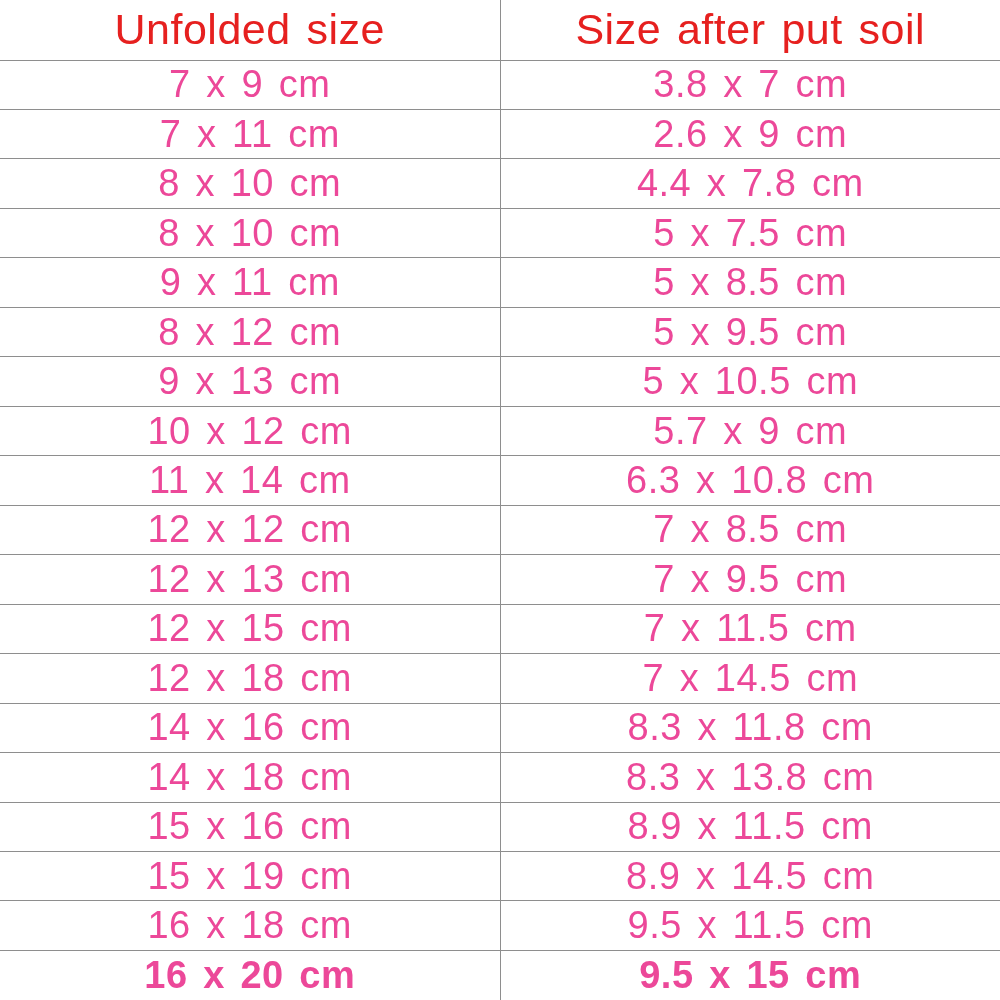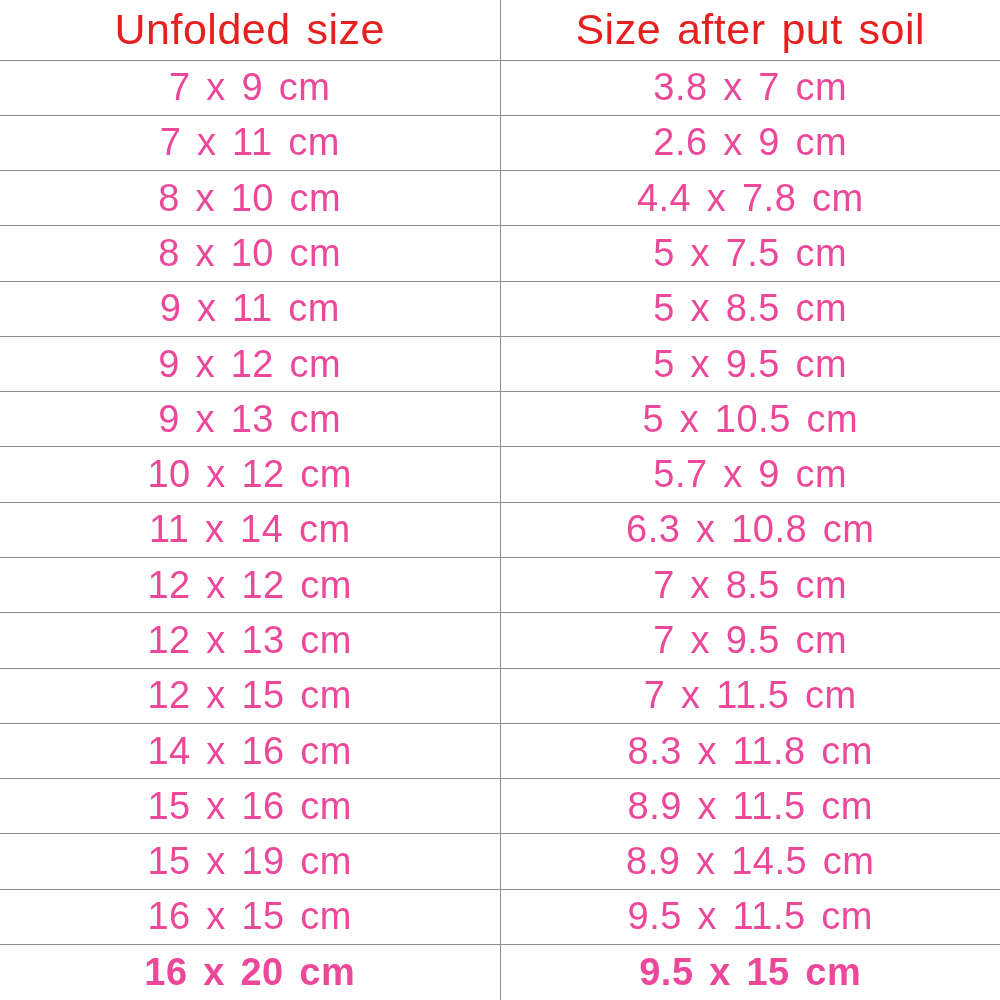--- a/index.html
+++ b/index.html
@@ -78,21 +78,21 @@
       </tr>
       <tr>
         <td>8 x 10 cm</td>
         <td>5 x 7.5 cm</td>
       </tr>
       <tr>
         <td>9 x 11 cm</td>
         <td>5 x 8.5 cm</td>
       </tr>
       <tr>
-        <td>9 x 12 cm</td>
+        <td>8 x 12 cm</td>
         <td>5 x 9.5 cm</td>
       </tr>
       <tr>
         <td>9 x 13 cm</td>
         <td>5 x 10.5 cm</td>
       </tr>
       <tr>
         <td>10 x 12 cm</td>
         <td>5.7 x 9 cm</td>
       </tr>
@@ -106,33 +106,41 @@
       </tr>
       <tr>
         <td>12 x 13 cm</td>
         <td>7 x 9.5 cm</td>
       </tr>
       <tr>
         <td>12 x 15 cm</td>
         <td>7 x 11.5 cm</td>
       </tr>
       <tr>
+        <td>12 x 18 cm</td>
+        <td>7 x 14.5 cm</td>
+      </tr>
+      <tr>
         <td>14 x 16 cm</td>
         <td>8.3 x 11.8 cm</td>
+      </tr>
+      <tr>
+        <td>14 x 18 cm</td>
+        <td>8.3 x 13.8 cm</td>
       </tr>
       <tr>
         <td>15 x 16 cm</td>
         <td>8.9 x 11.5 cm</td>
       </tr>
       <tr>
         <td>15 x 19 cm</td>
         <td>8.9 x 14.5 cm</td>
       </tr>
       <tr>
-        <td>16 x 15 cm</td>
+        <td>16 x 18 cm</td>
         <td>9.5 x 11.5 cm</td>
       </tr>
       <tr>
         <td>16 x 20 cm</td>
         <td>9.5 x 15 cm</td>
       </tr>
     </tbody>
 </table>
 
 </body></html>

